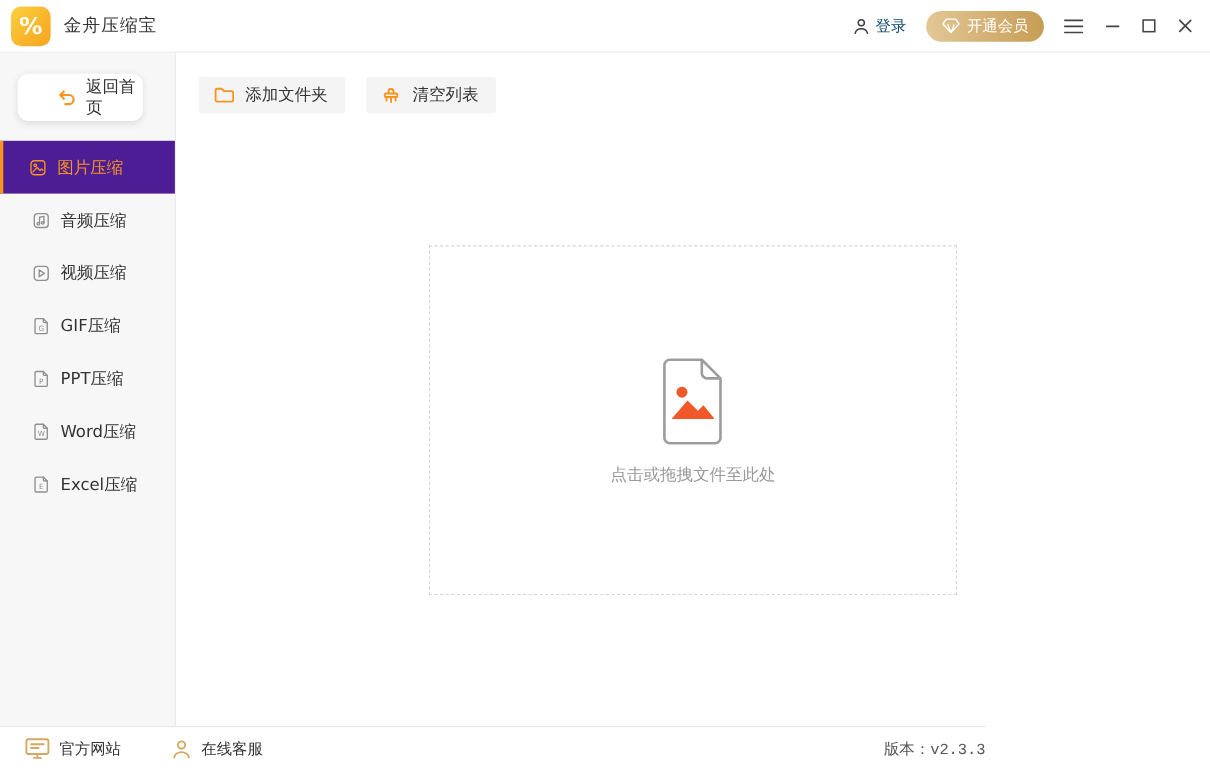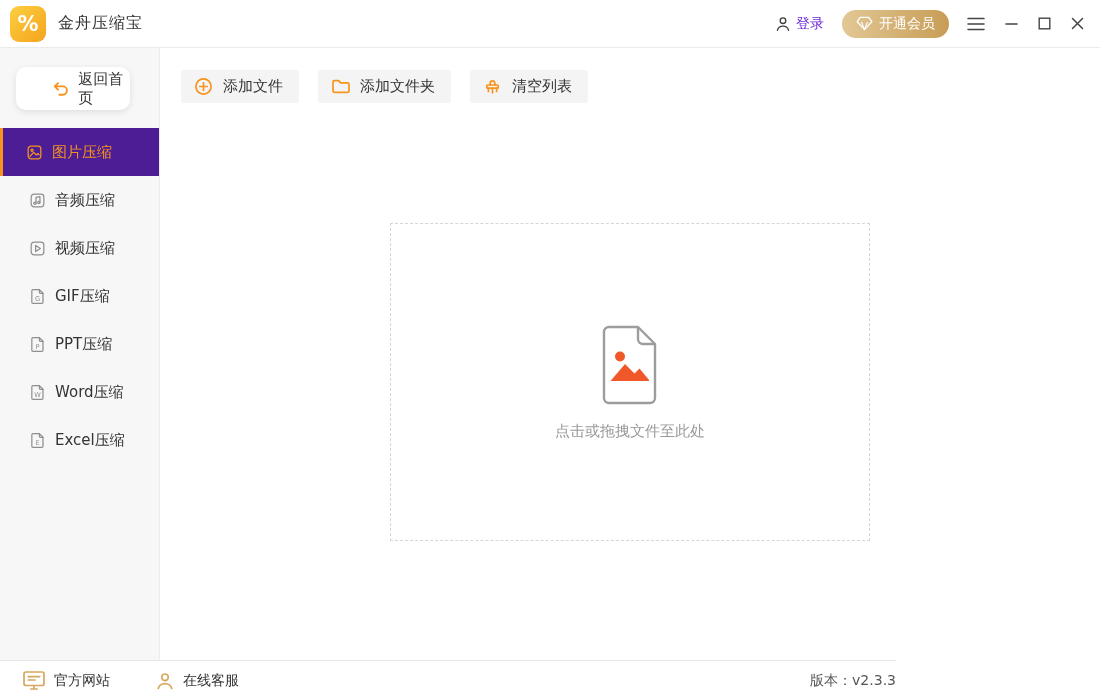--- a/index.html
+++ b/index.html
@@ -17,21 +17,21 @@
     display:flex; align-items:center; z-index:5;
   }
   .logo {
     width:36px; height:36px; margin-left:10px; border-radius:9px;
     background:linear-gradient(135deg,#fccf41 0%,#f6a31d 100%);
     display:flex; align-items:center; justify-content:center;
     color:#fff; font-size:21px; font-weight:bold;
   }
   .app-title { margin-left:12px; font-size:16px; color:#333; letter-spacing:1px; }
   .topbar-right { margin-left:auto; display:flex; align-items:center; }
-  .login { display:flex; align-items:center; gap:4px; font-size:14px; color:#6d28d9; cursor:pointer; }
+  .login { display:flex; align-items:center; gap:4px; font-size:14px; color:#0c4a6e; cursor:pointer; }
   .member-pill {
     margin-left:18px; height:28px; padding:12px 14px; border-radius:14px;
     background:linear-gradient(90deg,#e2c795 0%,#c79d55 100%);
     display:flex; align-items:center; gap:6px; color:#fff; font-size:14px; cursor:pointer;
   }
   .winbtn { margin-left:0; padding:8px 10px; cursor:pointer; display:flex; align-items:center; }
   .hamburger { margin-left:8px; }
   .close-btn { margin-right:6px; }
 
   
@@ -71,21 +71,21 @@
     border:1px dashed #d6d6d6;
     display:flex; flex-direction:column; align-items:center; justify-content:center;
     cursor:pointer;
   }
   .drop-hint { margin-top:16px; font-size:15px; color:#999; }
 
   
   .footer {
     position:absolute; left:0; bottom:0; width:896px; height:40px;
     background:#fff; border-top:1px solid #e8e8e8;
-    display:flex; align-items:center; font-size:14px; color:#333;
+    display:flex; align-items:center; font-size:14px; color:#333;font-family:Liberation Mono, monospace;
   }
   .footer-link { display:flex; align-items:center; gap:8px; cursor:pointer; }
   .footer-link.website { margin-left:22px; }
   .footer-link.support { margin-left:45px; }
   .version { margin-left:auto; color:#555; font-size:14px; }
   .gold-stroke { stroke:#d6a760; fill:none; stroke-width:1.7; stroke-linecap:round; stroke-linejoin:round; }
   .gray-line { stroke:#444; stroke-width:1.5; stroke-linecap:round; fill:none; }
 </style>
 </head>
 <body>
@@ -210,27 +210,20 @@
       </svg>
       <span>Excel压缩</span>
     </div>
 
   </div>
 </div>
 
 <div class="main">
   <div class="toolbar">
 
-    <div class="tool-btn">
-      <svg width="19" height="19" viewBox="0 0 19 19">
-        <circle class="orange-stroke" cx="9.5" cy="9.5" r="7.6"></circle>
-        <path class="orange-stroke" d="M9.5 5.8 V13.2 M5.8 9.5 H13.2"></path>
-      </svg>
-      <span>添加文件</span>
-    </div>
 
     <div class="tool-btn">
       <svg width="19" height="17" viewBox="0 0 19 17">
         <path class="orange-stroke" d="M2 4.2 a1.5 1.5 0 0 1 1.5 -1.5 h4.1 l2 2.1 h6.9 a1.5 1.5 0 0 1 1.5 1.5 v6.6 a1.5 1.5 0 0 1 -1.5 1.5 H3.5 A1.5 1.5 0 0 1 2 12.9 Z"></path>
       </svg>
       <span>添加文件夹</span>
     </div>
 
     <div class="tool-btn">
       <svg width="19" height="18" viewBox="0 0 19 18">

